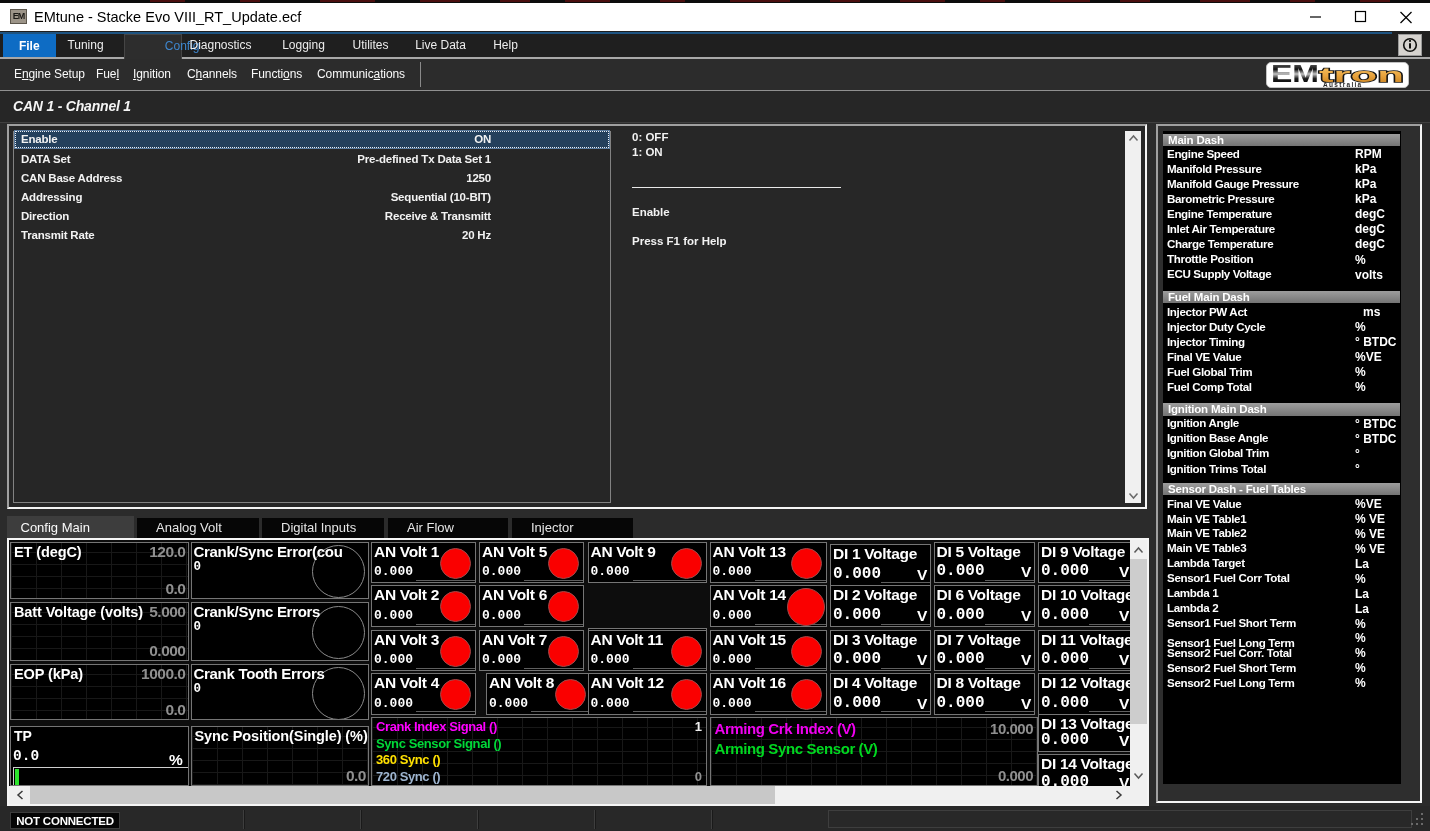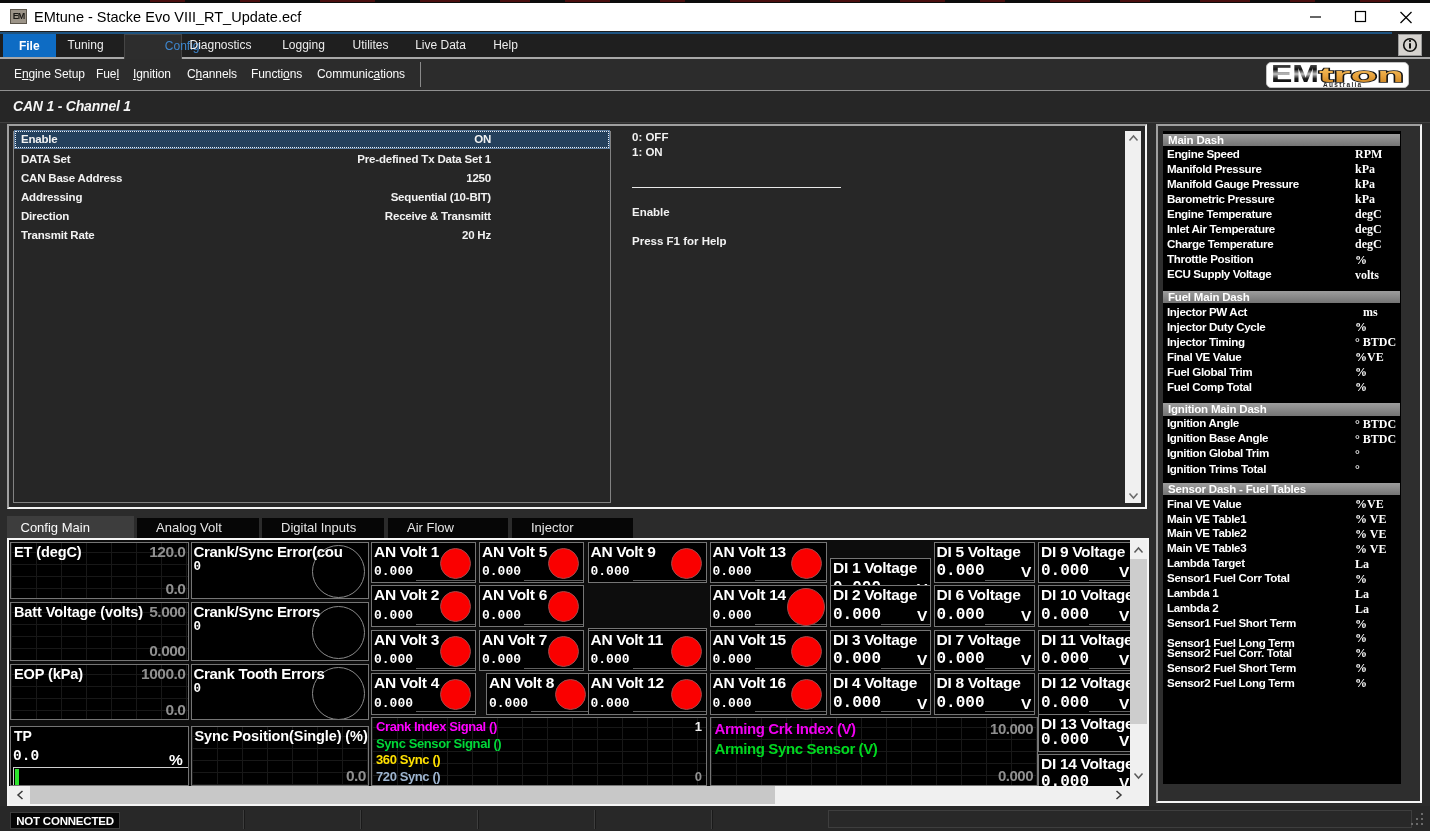--- a/index.html
+++ b/index.html
@@ -10,21 +10,21 @@
 .grid{background-image:linear-gradient(#181818 1px,transparent 1px),linear-gradient(90deg,#181818 1px,transparent 1px);background-size:25px 12px;background-position:0px 21px;}
 .ct{position:absolute;left:2px;top:0px;font-size:15.5px;font-weight:bold;letter-spacing:-0.3px;color:#fff;white-space:nowrap;}
 .ct2{position:absolute;left:3px;top:1px;font-size:14.5px;font-weight:bold;letter-spacing:-0.1px;color:#fff;white-space:nowrap;}
 .cv{position:absolute;left:2px;font-family:"Liberation Mono",monospace;font-weight:bold;font-size:13px;color:#fff;}
 .gv{position:absolute;font-size:15.5px;font-weight:bold;color:#8f8f8f;letter-spacing:-0.5px;}
 .red{position:absolute;border-radius:50%;background:#fa0000;border:1px solid #9c4a4a;box-sizing:border-box;}
 .blk{position:absolute;border-radius:50%;background:#000;border:1px solid #8a8a8a;box-sizing:border-box;}
 .bl{position:absolute;height:1px;background:#5f5f5f;}
 
 .rl{position:absolute;left:1167px;font-size:11.6px;font-weight:bold;letter-spacing:-0.35px;color:#fff;white-space:nowrap;}
-.ru{position:absolute;left:1355px;font-family:Liberation Serif, serif;font-weight:bold;font-size:12px;color:#fff;white-space:nowrap;}
+.ru{position:absolute;left:1355px;font-family:Liberation Sans, sans-serif;font-weight:bold;font-size:12px;color:#fff;white-space:nowrap;}
 .rh{position:absolute;left:1163px;width:237px;background:linear-gradient(#9d9d9d,#747474);color:#fff;font-size:11.5px;font-weight:bold;letter-spacing:-0.2px;padding-left:5px;box-sizing:border-box;}
 
 .pl{position:absolute;left:21px;font-size:11.5px;font-weight:bold;letter-spacing:-0.2px;color:#f2f2f2;white-space:nowrap;}
 .pv{position:absolute;font-size:11.5px;font-weight:bold;letter-spacing:-0.2px;color:#f2f2f2;white-space:nowrap;text-align:right;}
 .hl{position:absolute;left:632px;font-size:11.5px;font-weight:bold;color:#f2f2f2;white-space:nowrap;}
 .m1{font-size:12px;color:#ededed;position:absolute;top:0;height:26px;line-height:26px;}
 .m2{font-size:12px;letter-spacing:-0.1px;color:#fafafa;position:absolute;top:0;height:31px;line-height:31px;white-space:nowrap;}
 .tab{position:absolute;font-size:13px;color:#e6e6e6;background:#060606;padding-left:19px;box-sizing:border-box;line-height:20px;}
 </style></head><body>
 
@@ -269,21 +269,21 @@
 <div class="cv" style="bottom:3px;">0.000</div>
 <div class="bl" style="left:44px;bottom:1.5px;width:71.5px;"></div>
 <div class="red" style="right:4.0px;top:5.2px;width:31.0px;height:31.0px;"></div>
 </div>
 <div class="cell" style="left:701.0px;top:133.0px;width:117.5px;height:41.5px;">
 <div class="ct">AN Volt 16</div>
 <div class="cv" style="bottom:3px;">0.000</div>
 <div class="bl" style="left:44px;bottom:1.5px;width:71.5px;"></div>
 <div class="red" style="right:4.0px;top:5.2px;width:31.0px;height:31.0px;"></div>
 </div>
-<div class="cell" style="left:821.5px;top:18px;width:101.0px;height:41.5px;">
+<div class="cell" style="left:821.5px;top:4px;width:101.0px;height:41.5px;">
 <div class="bl" style="left:50px;bottom:1.5px;width:49.0px;"></div>
 <div class="ct">DI 1 Voltage</div>
 <div class="cv" style="bottom:2px;font-size:16px;">0.000</div>
 <div class="ct" style="left:auto;right:3px;top:auto;bottom:1px;">V</div>
 </div>
 <div class="cell" style="left:821.5px;top:44.5px;width:101.0px;height:42.5px;">
 <div class="bl" style="left:50px;bottom:1.5px;width:49.0px;"></div>
 <div class="ct">DI 2 Voltage</div>
 <div class="cv" style="bottom:2px;font-size:16px;">0.000</div>
 <div class="ct" style="left:auto;right:3px;top:auto;bottom:1px;">V</div>

